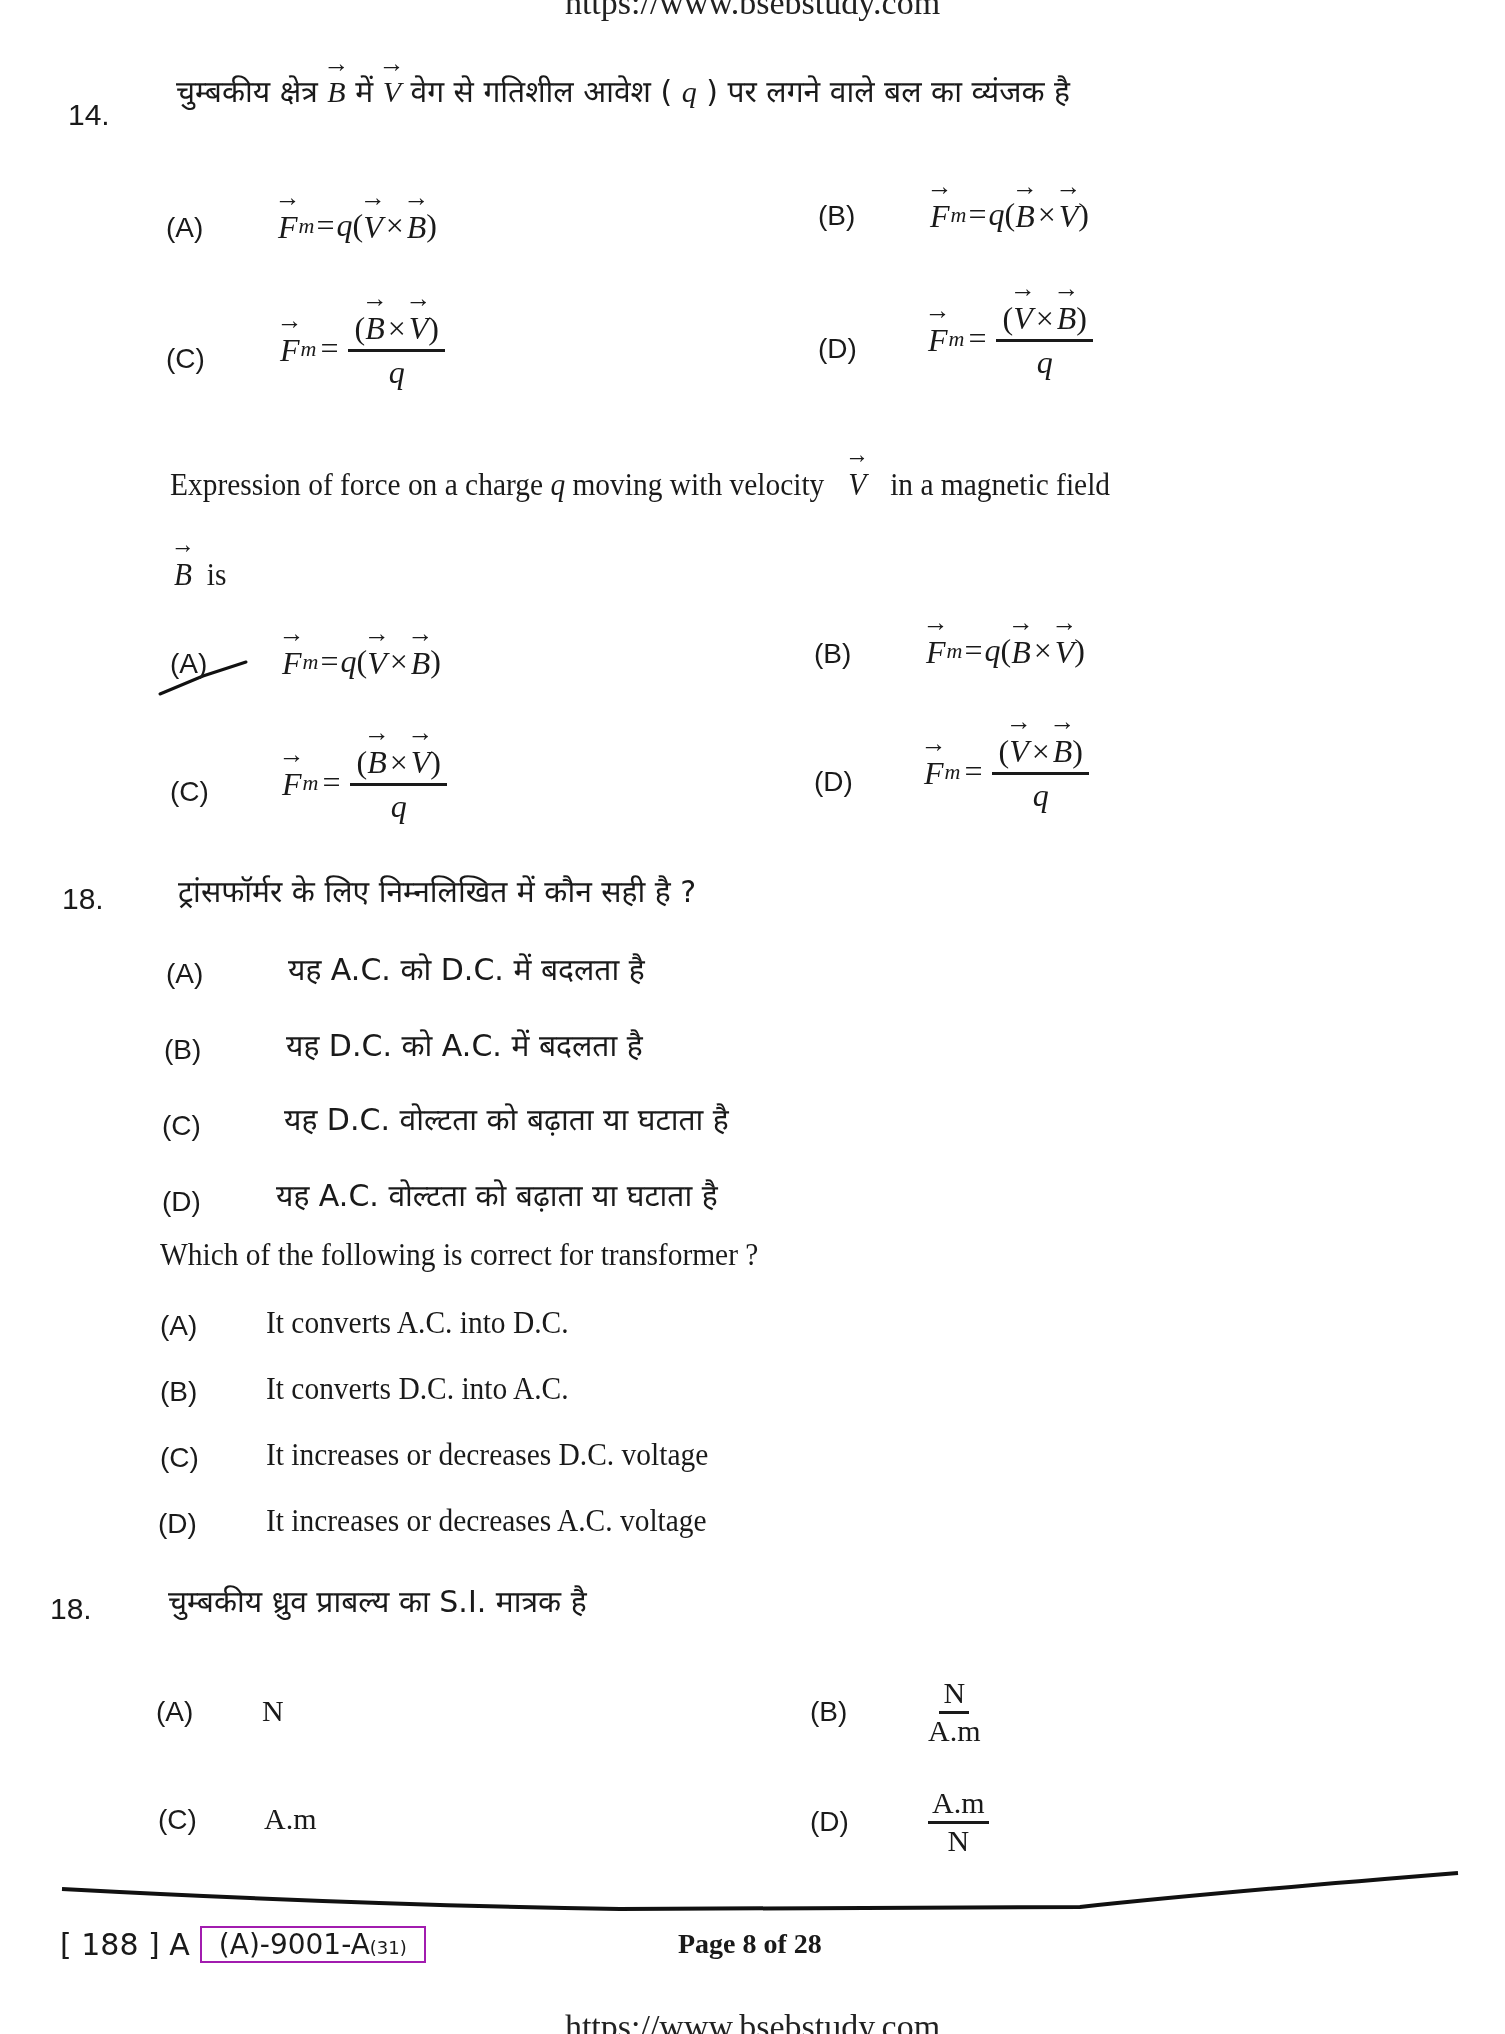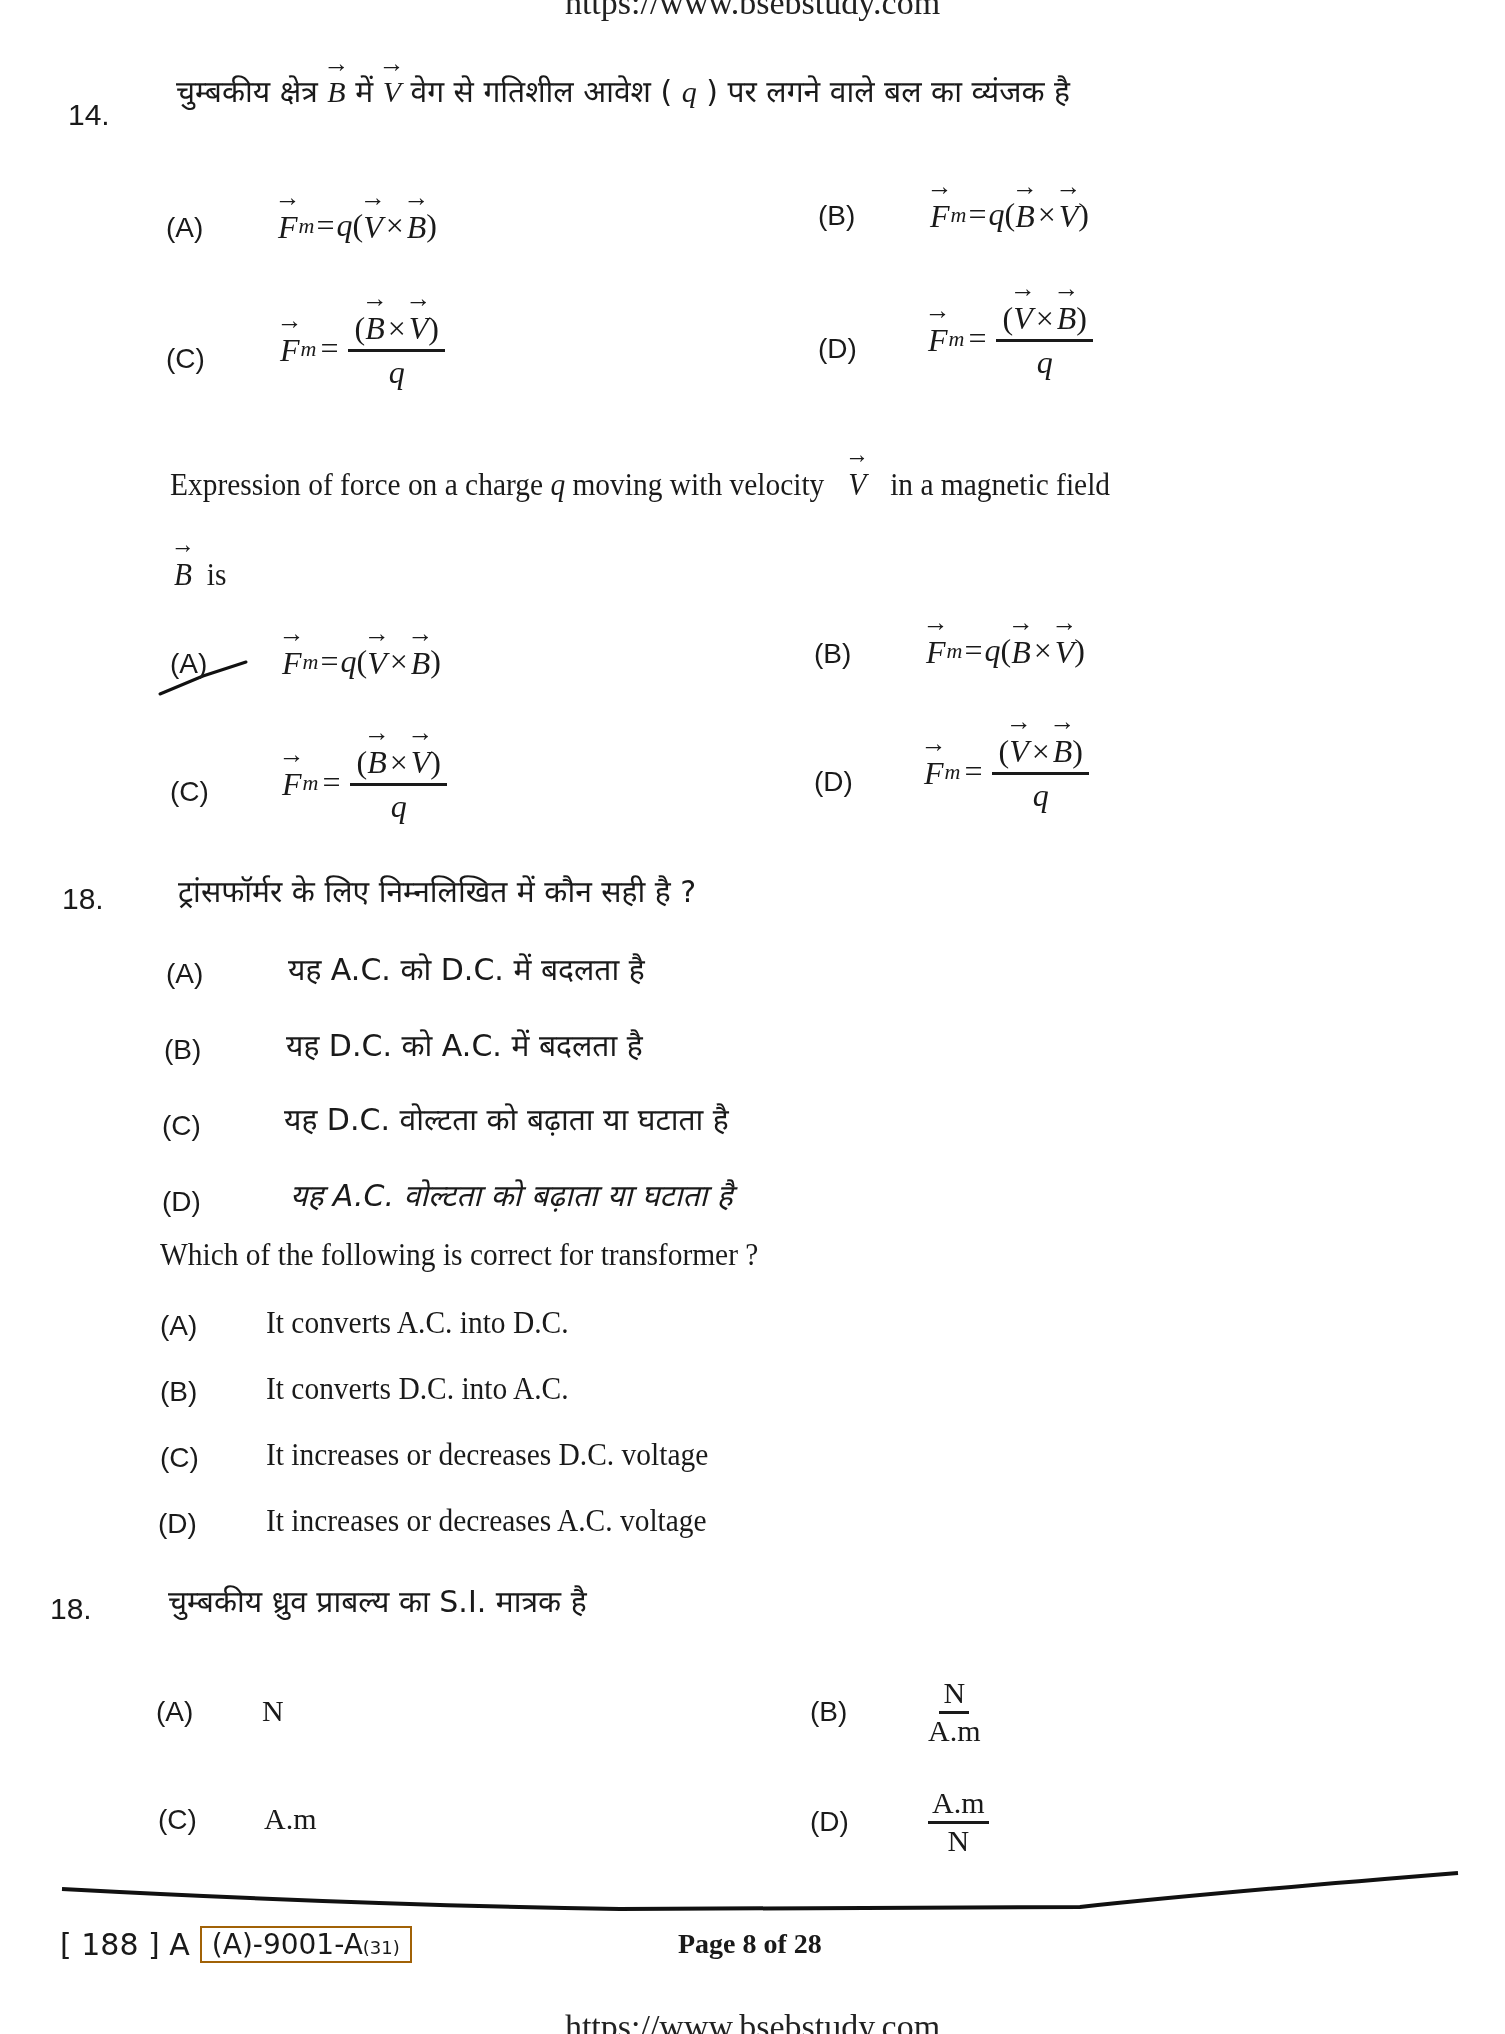--- a/index.html
+++ b/index.html
@@ -123,22 +123,22 @@
     }
     .footer-left {
       left: 60px; top: 1926px;
       font-family: "DejaVu Sans", sans-serif;
       font-size: 30px;
       display: flex;
       align-items: center;
       gap: 10px;
     }
     .code-box {
-      border: 2px solid #a16207;
-      padding: 0 10px;
+      border: 2px solid #a21caf;
+      padding: 0 17px;
       font-size: 28px;
       font-family: "DejaVu Sans", sans-serif;
     }
     .code-box small { font-size: 18px; }
     .page-num {
       left: 678px; top: 1928px;
       font-family: "Liberation Serif", serif;
       font-weight: bold;
       font-size: 28px;
     }
@@ -279,21 +279,21 @@
   <div class="abs opt-label" style="left:166px; top:958px;">(A)</div>
   <div class="abs hindi" style="left:272px; top:948px;">यह A.C. को D.C. में बदलता है</div>
 
   <div class="abs opt-label" style="left:164px; top:1034px;">(B)</div>
   <div class="abs hindi" style="left:270px; top:1024px;">यह D.C. को A.C. में बदलता है</div>
 
   <div class="abs opt-label" style="left:162px; top:1110px;">(C)</div>
   <div class="abs hindi" style="left:268px; top:1098px;">यह D.C. वोल्टता को बढ़ाता या घटाता है</div>
 
   <div class="abs opt-label" style="left:162px; top:1186px;">(D)</div>
-  <div class="abs hindi" style="left:274px; top:1174px;font-style:italic;">यह A.C. वोल्टता को बढ़ाता या घटाता है</div>
+  <div class="abs hindi" style="left:260px; top:1174px;">यह A.C. वोल्टता को बढ़ाता या घटाता है</div>
 
   <div class="abs eng" style="left:160px; top:1236px;">Which of the following is correct for transformer ?</div>
 
   <div class="abs opt-label" style="left:160px; top:1310px;">(A)</div>
   <div class="abs eng" style="left:266px; top:1304px;">It converts A.C. into D.C.</div>
 
   <div class="abs opt-label" style="left:160px; top:1376px;">(B)</div>
   <div class="abs eng" style="left:266px; top:1370px;">It converts D.C. into A.C.</div>
 
   <div class="abs opt-label" style="left:160px; top:1442px;">(C)</div>

